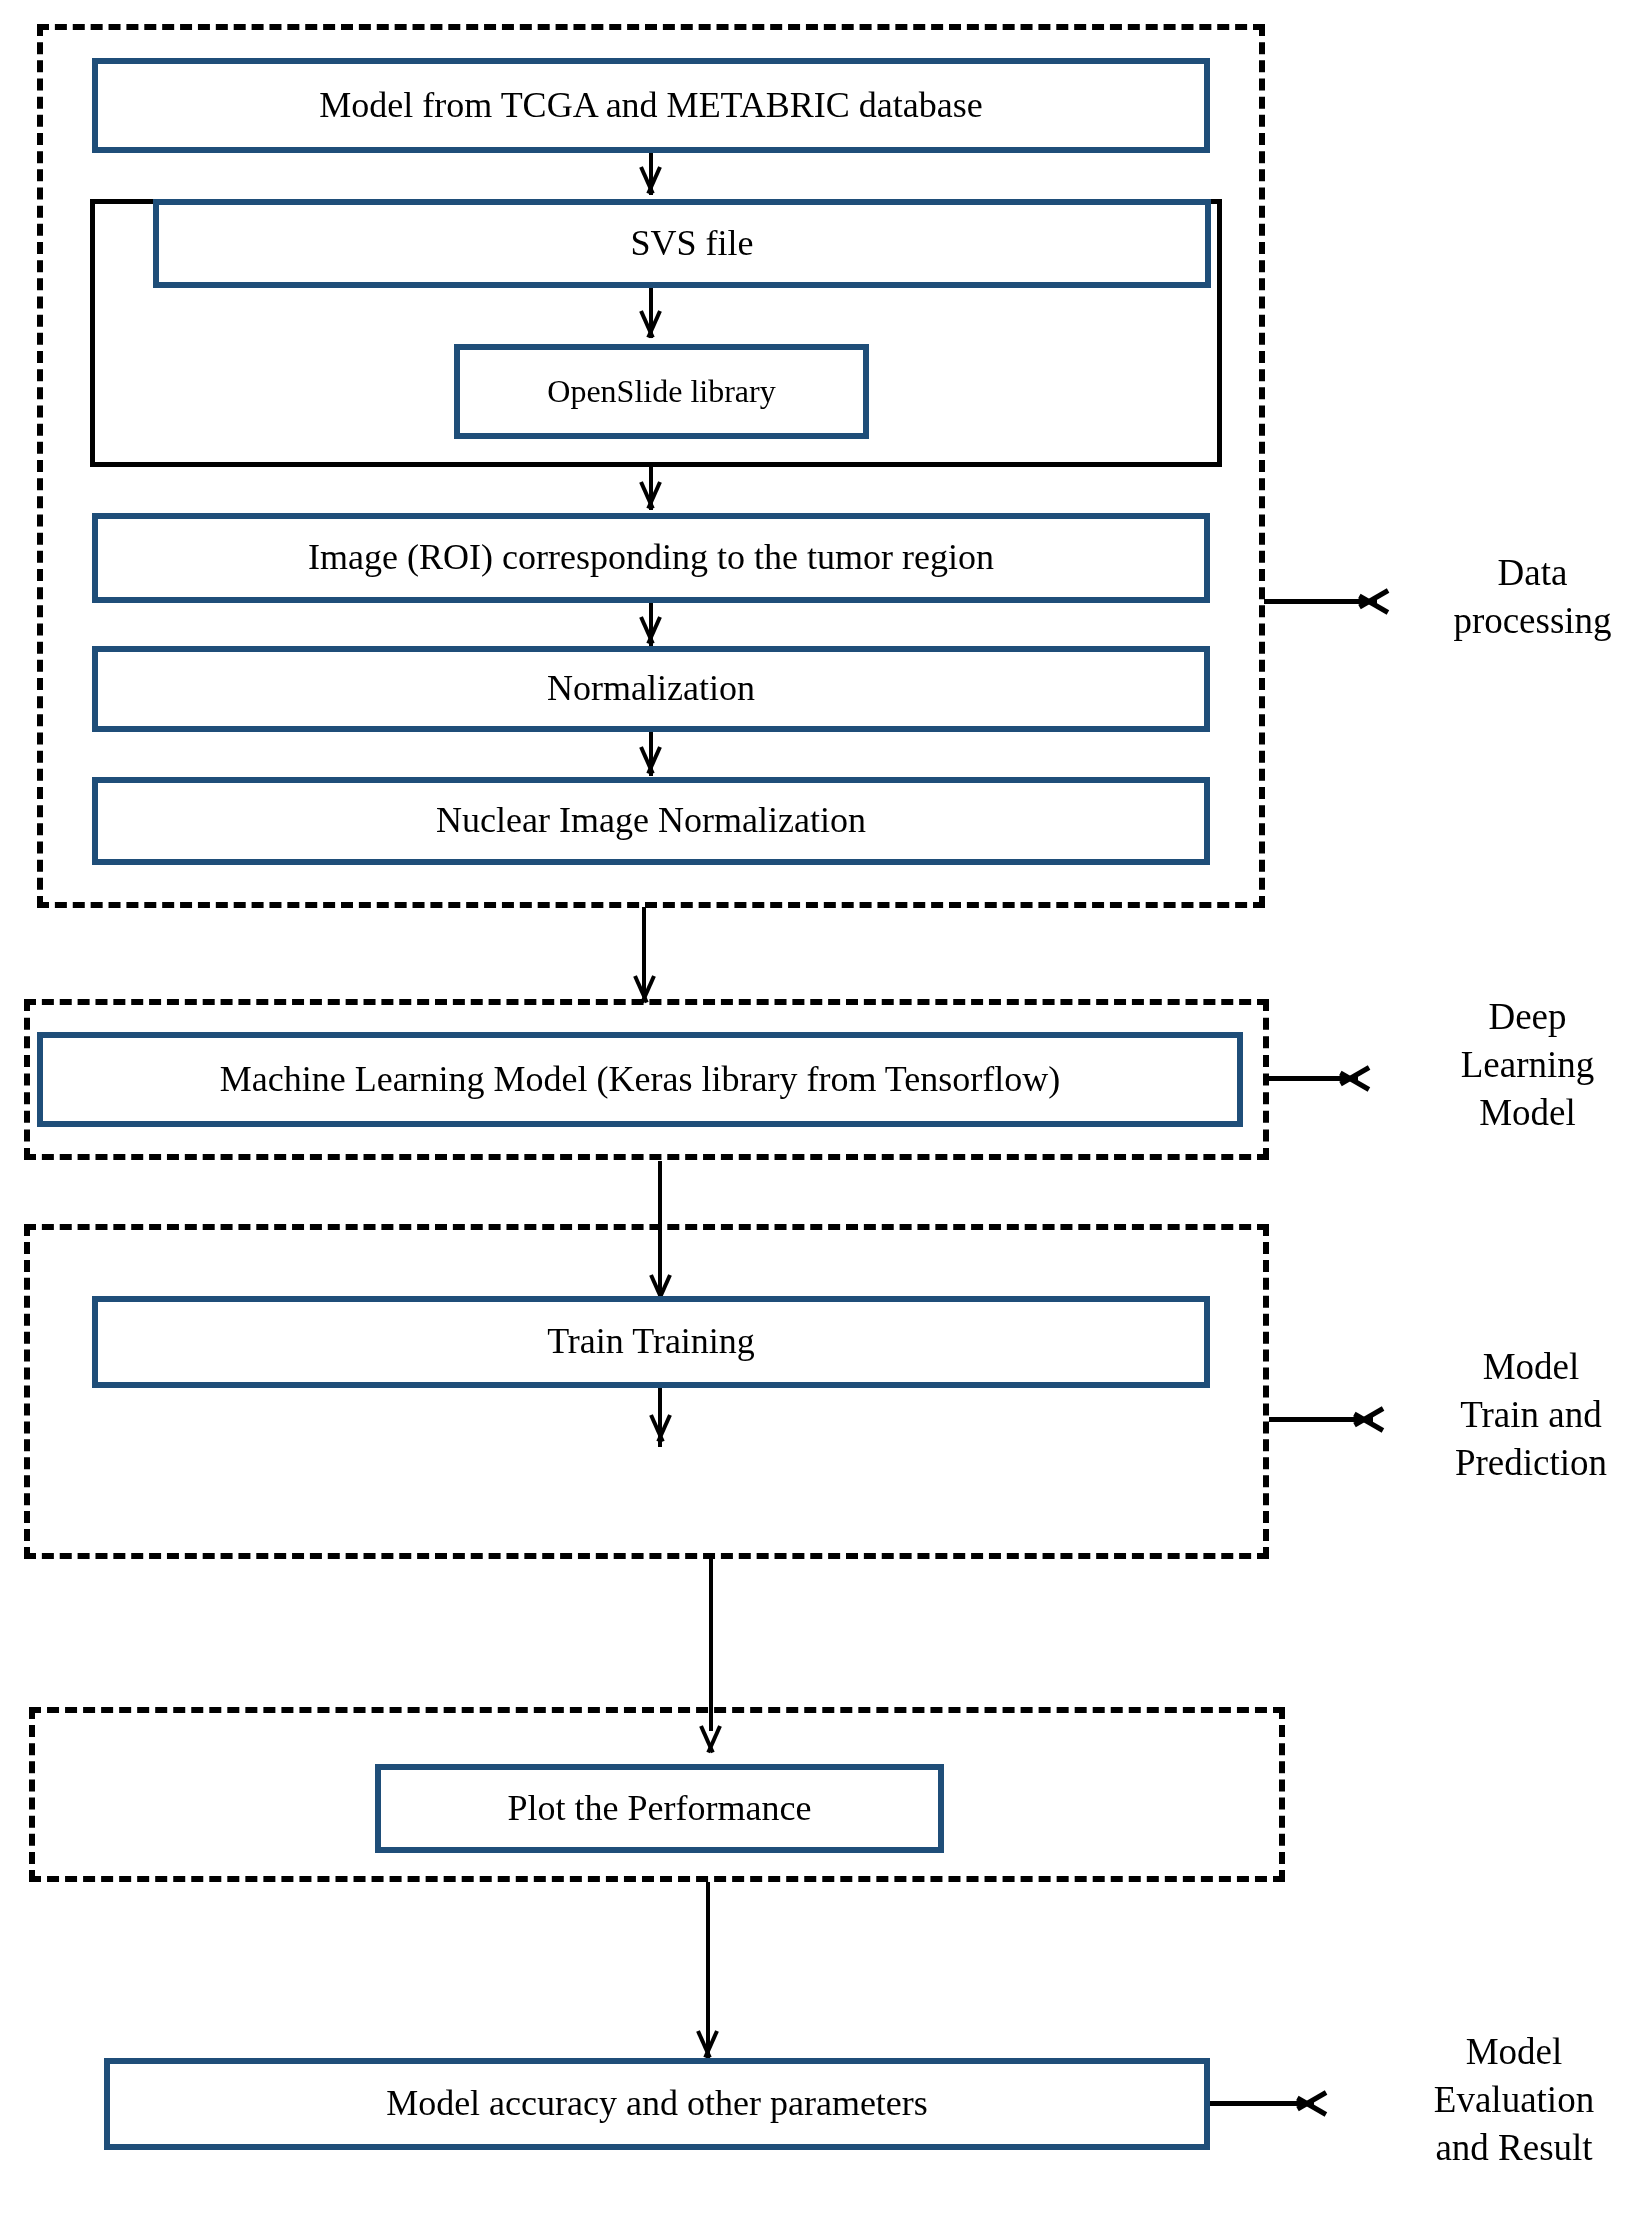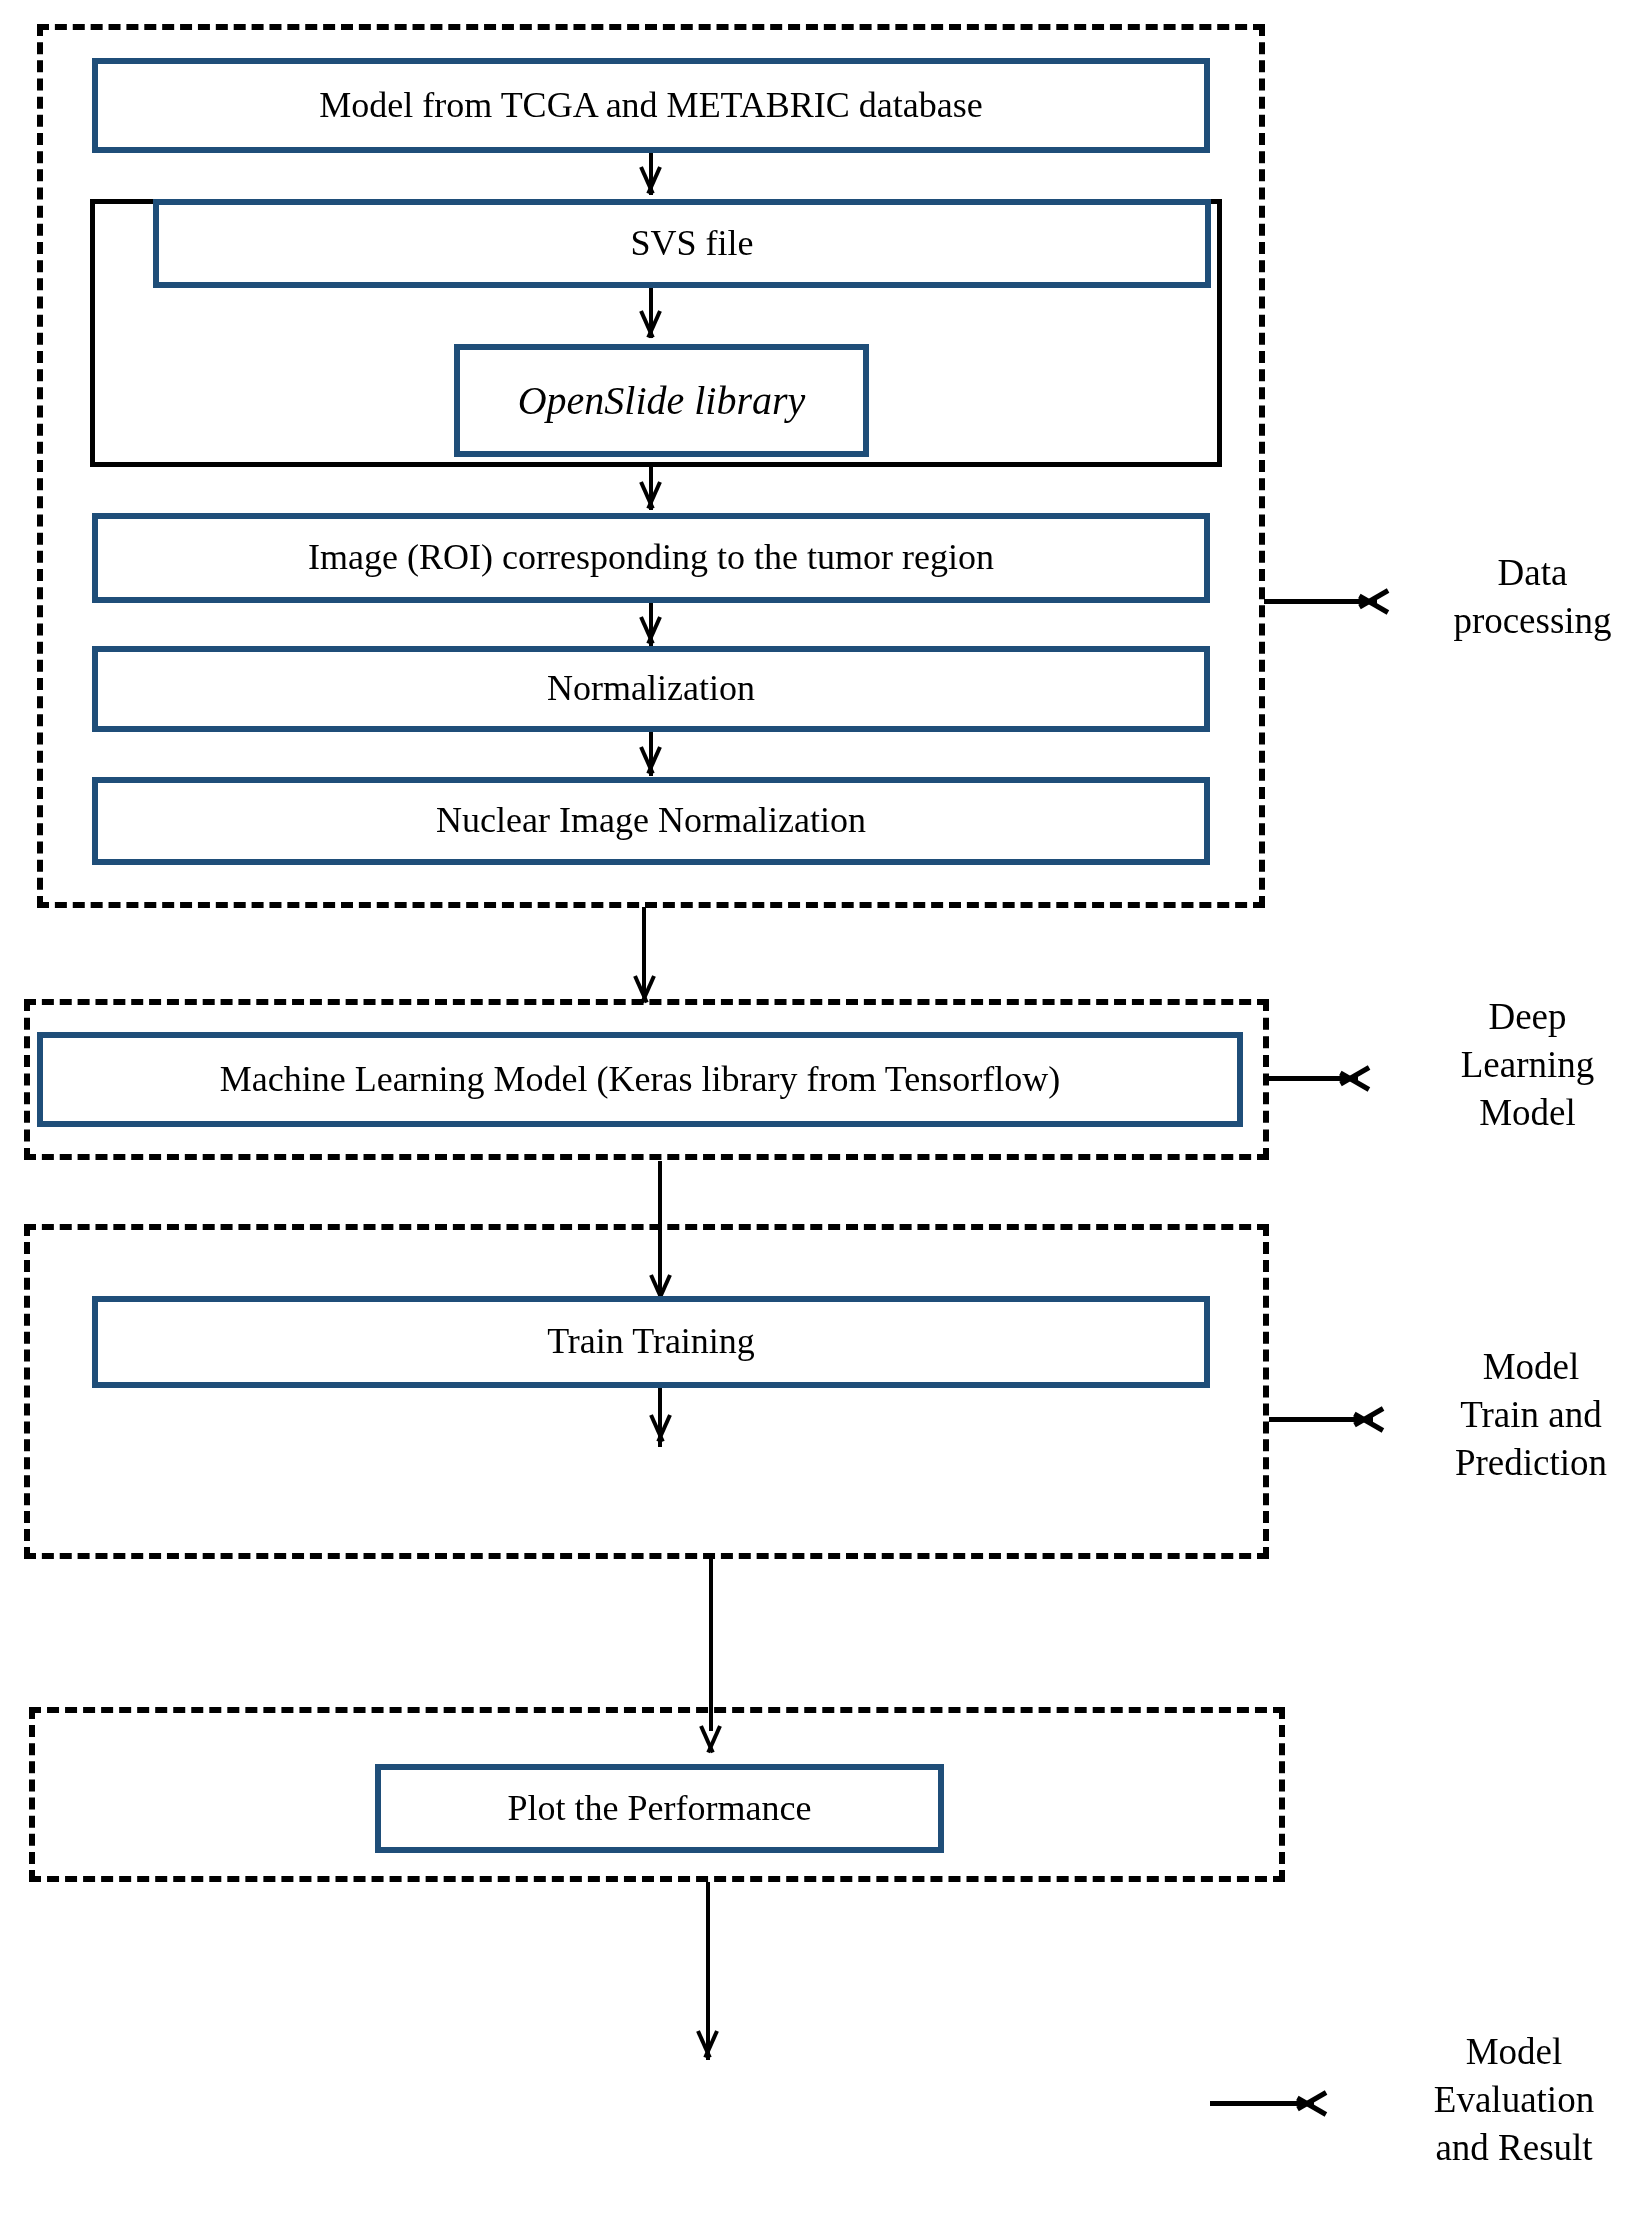--- a/index.html
+++ b/index.html
@@ -139,21 +139,21 @@
 
   <div class="black-box" style="left:90px; top:199px; width:1132px; height:268px;"></div>
 
   <div class="pbox" style="left:153px; top:199px; width:1058px; height:89px; font-size:36px;padding-left:20px;">
     <span class="ptext">SVS file</span>
   </div>
 
   <div class="vline" style="left:649px; top:288px; height:50px;"></div>
   <div class="arrow-down-chev" style="left:638px; top:311px;"></div>
 
-  <div class="pbox" style="left:454px; top:344px; width:415px; height:113px; font-size:40px;font-style:italic;">
+  <div class="pbox" style="left:454px; top:344px; width:415px; height:95px; font-size:32px;">
     <span class="ptext">OpenSlide library</span>
   </div>
 
   <div class="vline" style="left:649px; top:467px; height:43px;"></div>
   <div class="arrow-down-chev" style="left:638px; top:482px;"></div>
 
   <div class="pbox" style="left:92px; top:513px; width:1118px; height:90px; font-size:36px;">
     <span class="ptext">Image (ROI) corresponding to the tumor region</span>
   </div>
 
@@ -215,20 +215,23 @@
 
   <div class="dashed-group" style="left:28.5px; top:1707px; width:1256px; height:175px;"></div>
 
   <div class="pbox" style="left:375px; top:1764px; width:569px; height:89px; font-size:36px;">
     <span class="ptext">Plot the Performance</span>
   </div>
 
   <div class="vline" style="left:706px; top:1882px; height:178px;"></div>
   <div class="arrow-down-chev" style="left:695px; top:2031px;"></div>
 
+  <div class="pbox" style="left:104px; top:2058px; width:1106px; height:92px; font-size:36px;">
+    <span class="ptext">Model accuracy and other parameters</span>
+  </div>
 
   <div class="hline" style="left:1210px; top:2101px; width:104px;"></div>
   <div class="arrow-right-chev" style="left:1293px; top:2088px;"></div>
   <div class="stage-label" style="left:1382px; top:2028px; width:264px; font-size:37px;">Model
 Evaluation
 and Result</div>
 
 </div>
 
 

